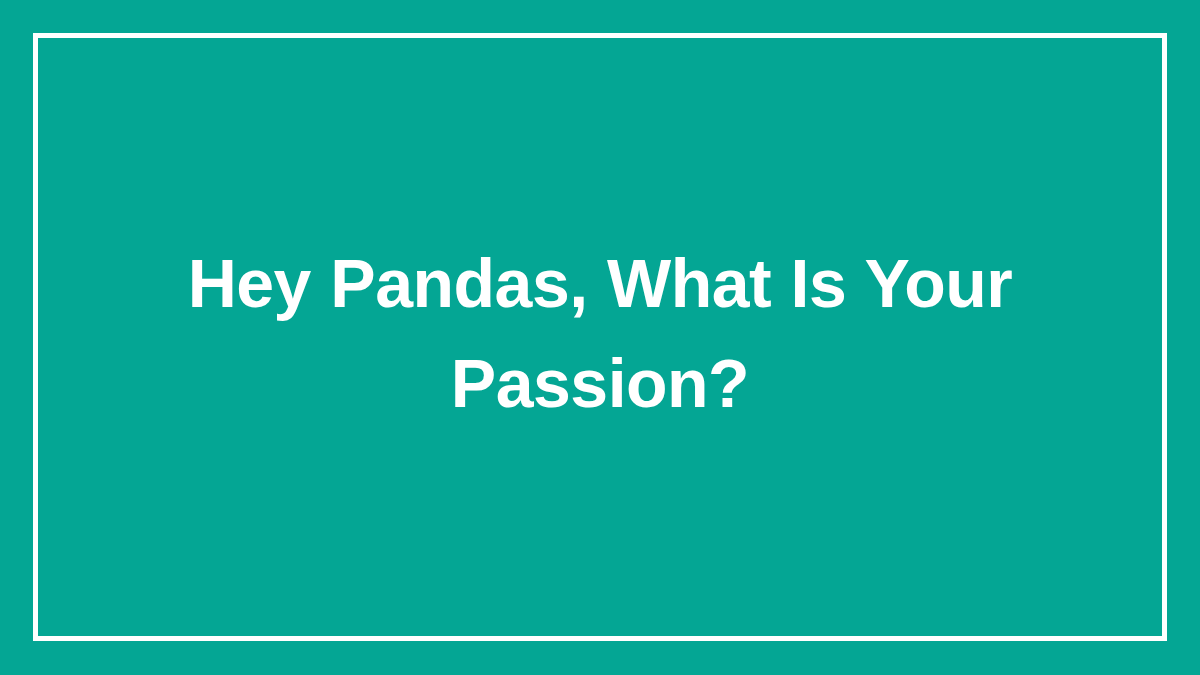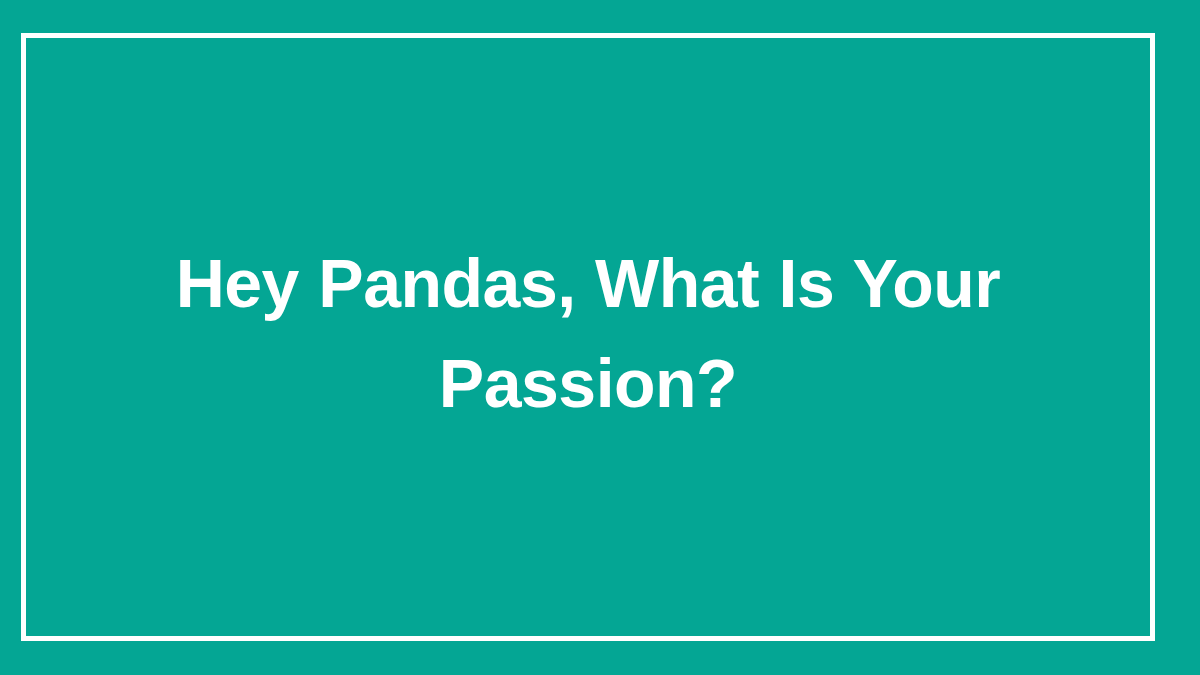--- a/index.html
+++ b/index.html
@@ -15,21 +15,21 @@
   }
   .poster {
     position: relative;
     width: 1200px;
     height: 675px;
     background: #04A694;
     box-sizing: border-box;
   }
   .poster-frame {
     position: absolute;
-    left: 21px;
+    left: 33px;
     top: 33px;
     width: 1134px;
     height: 608px;
     border: 5px solid #FFFFFF;
     box-sizing: border-box;
     display: flex;
     align-items: center;
     justify-content: center;
   }
   .headline-wrap {

